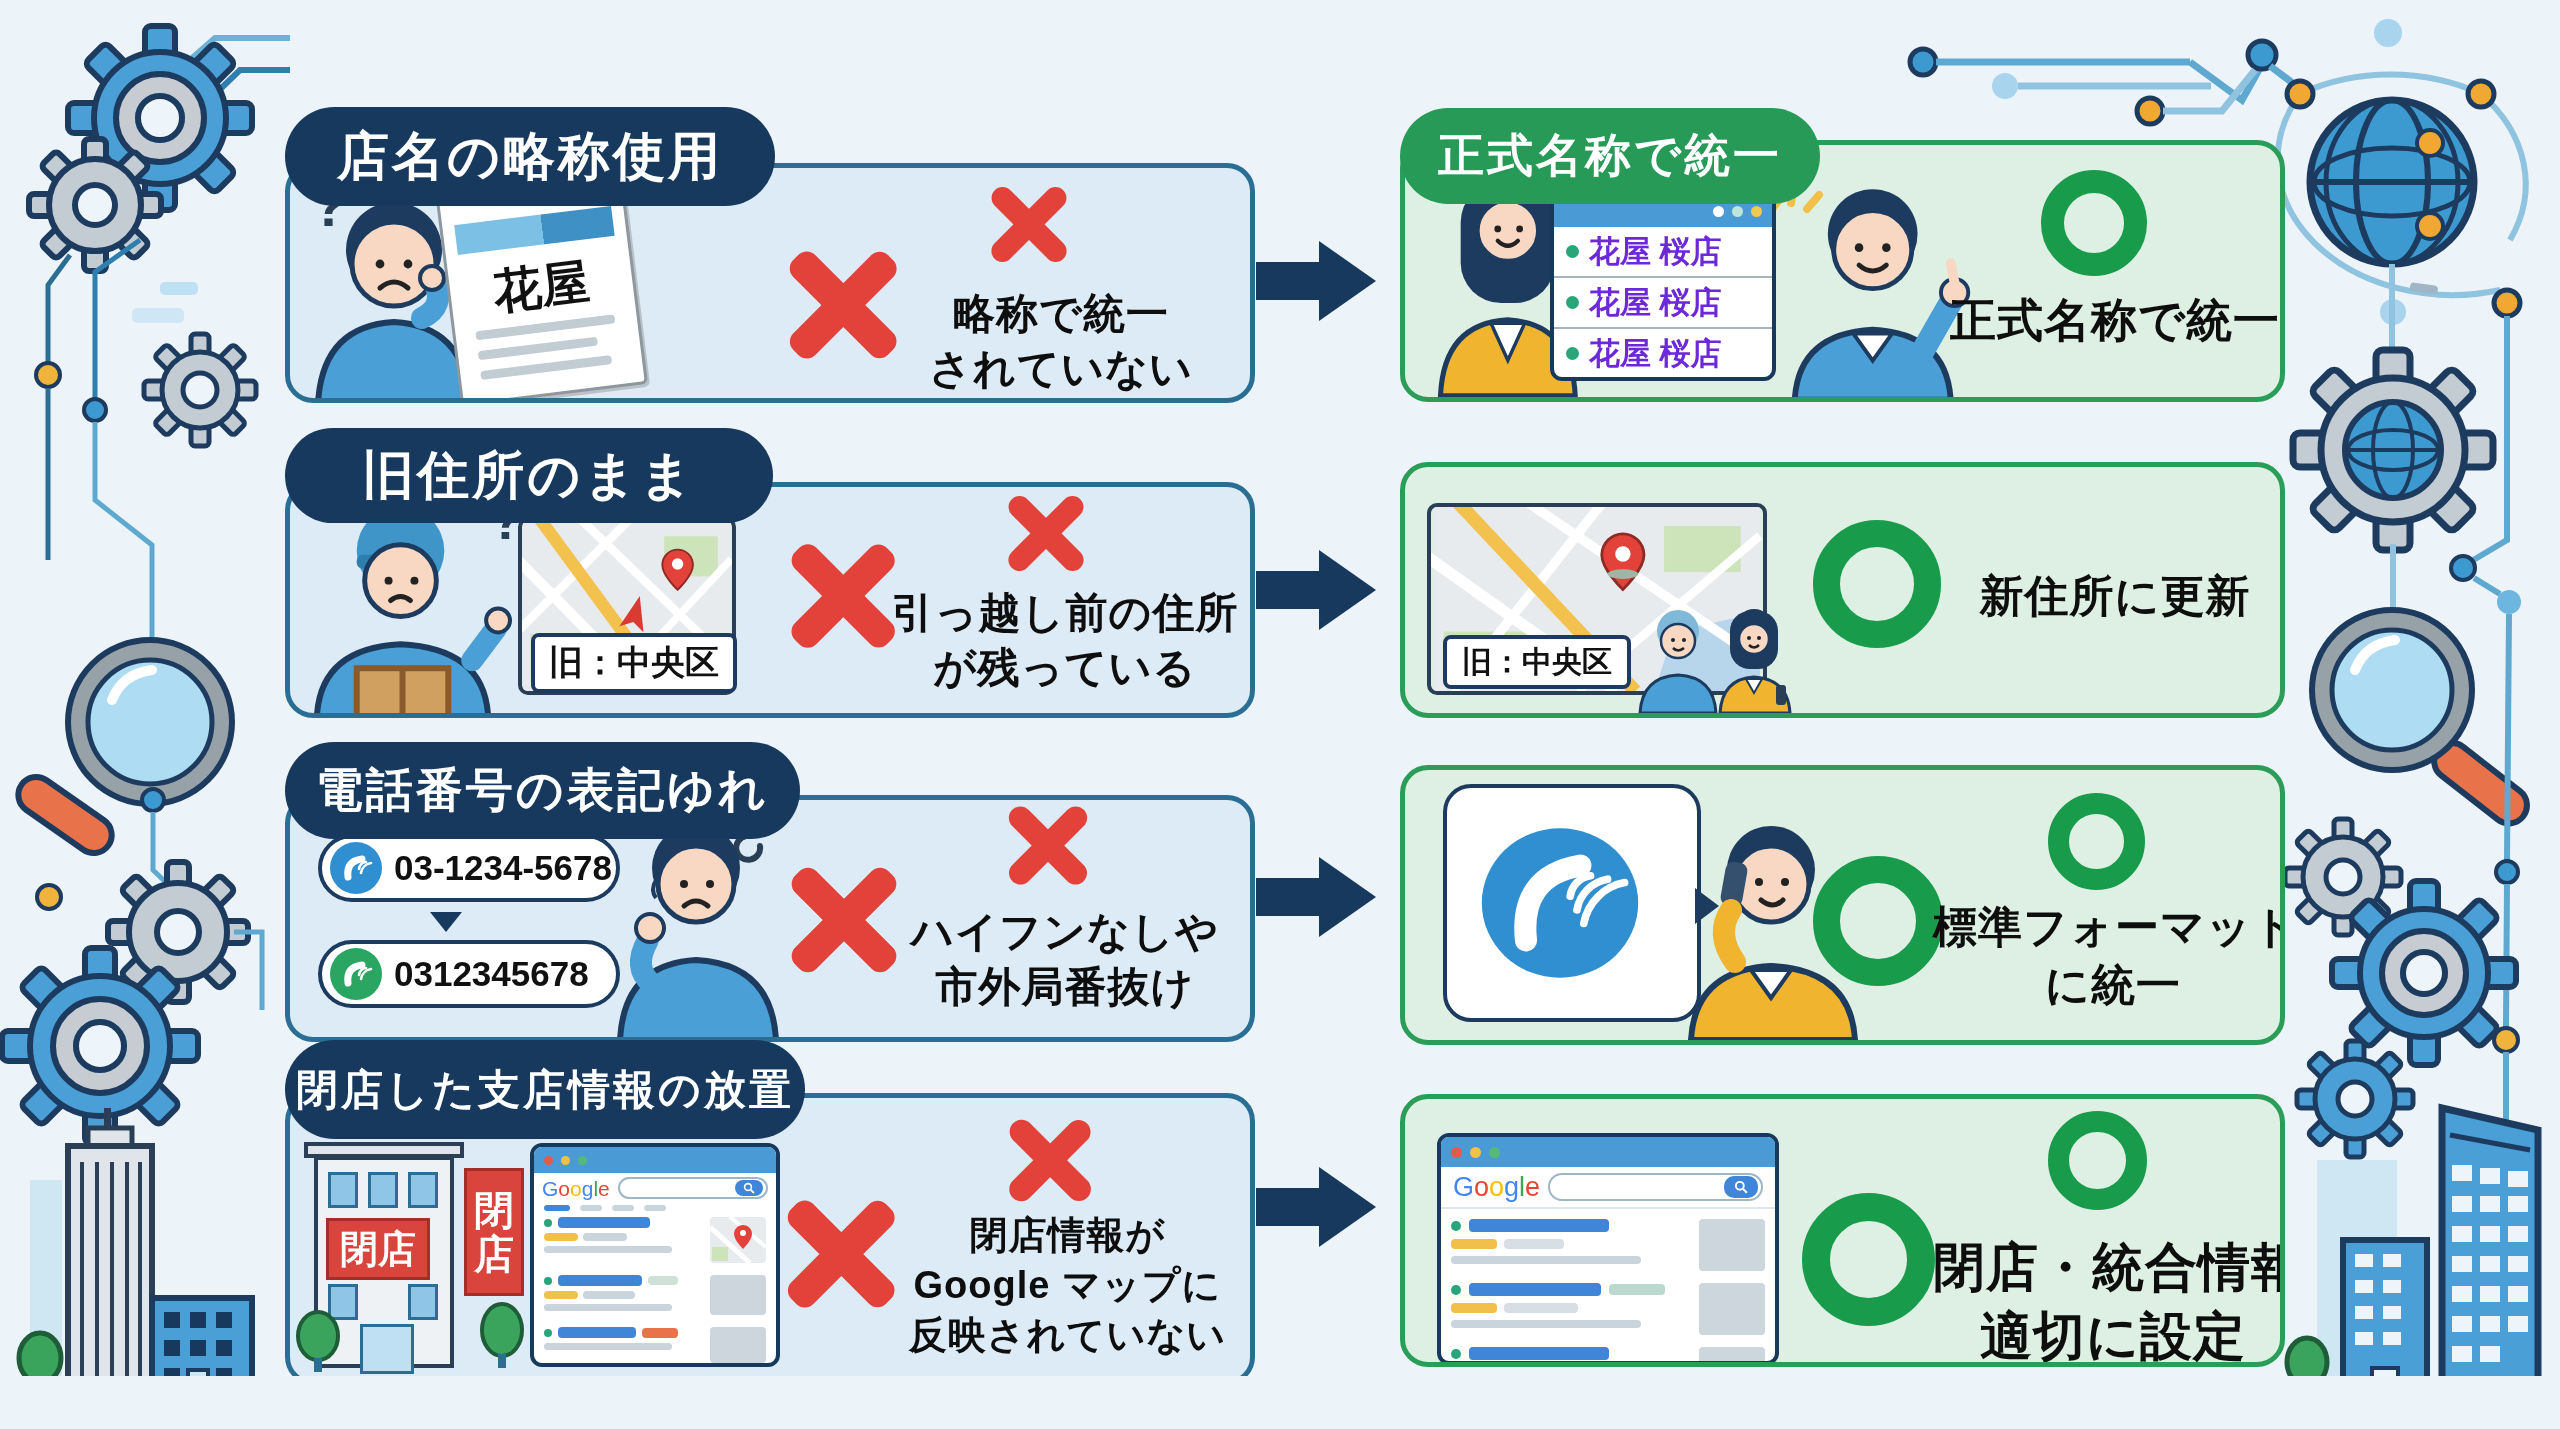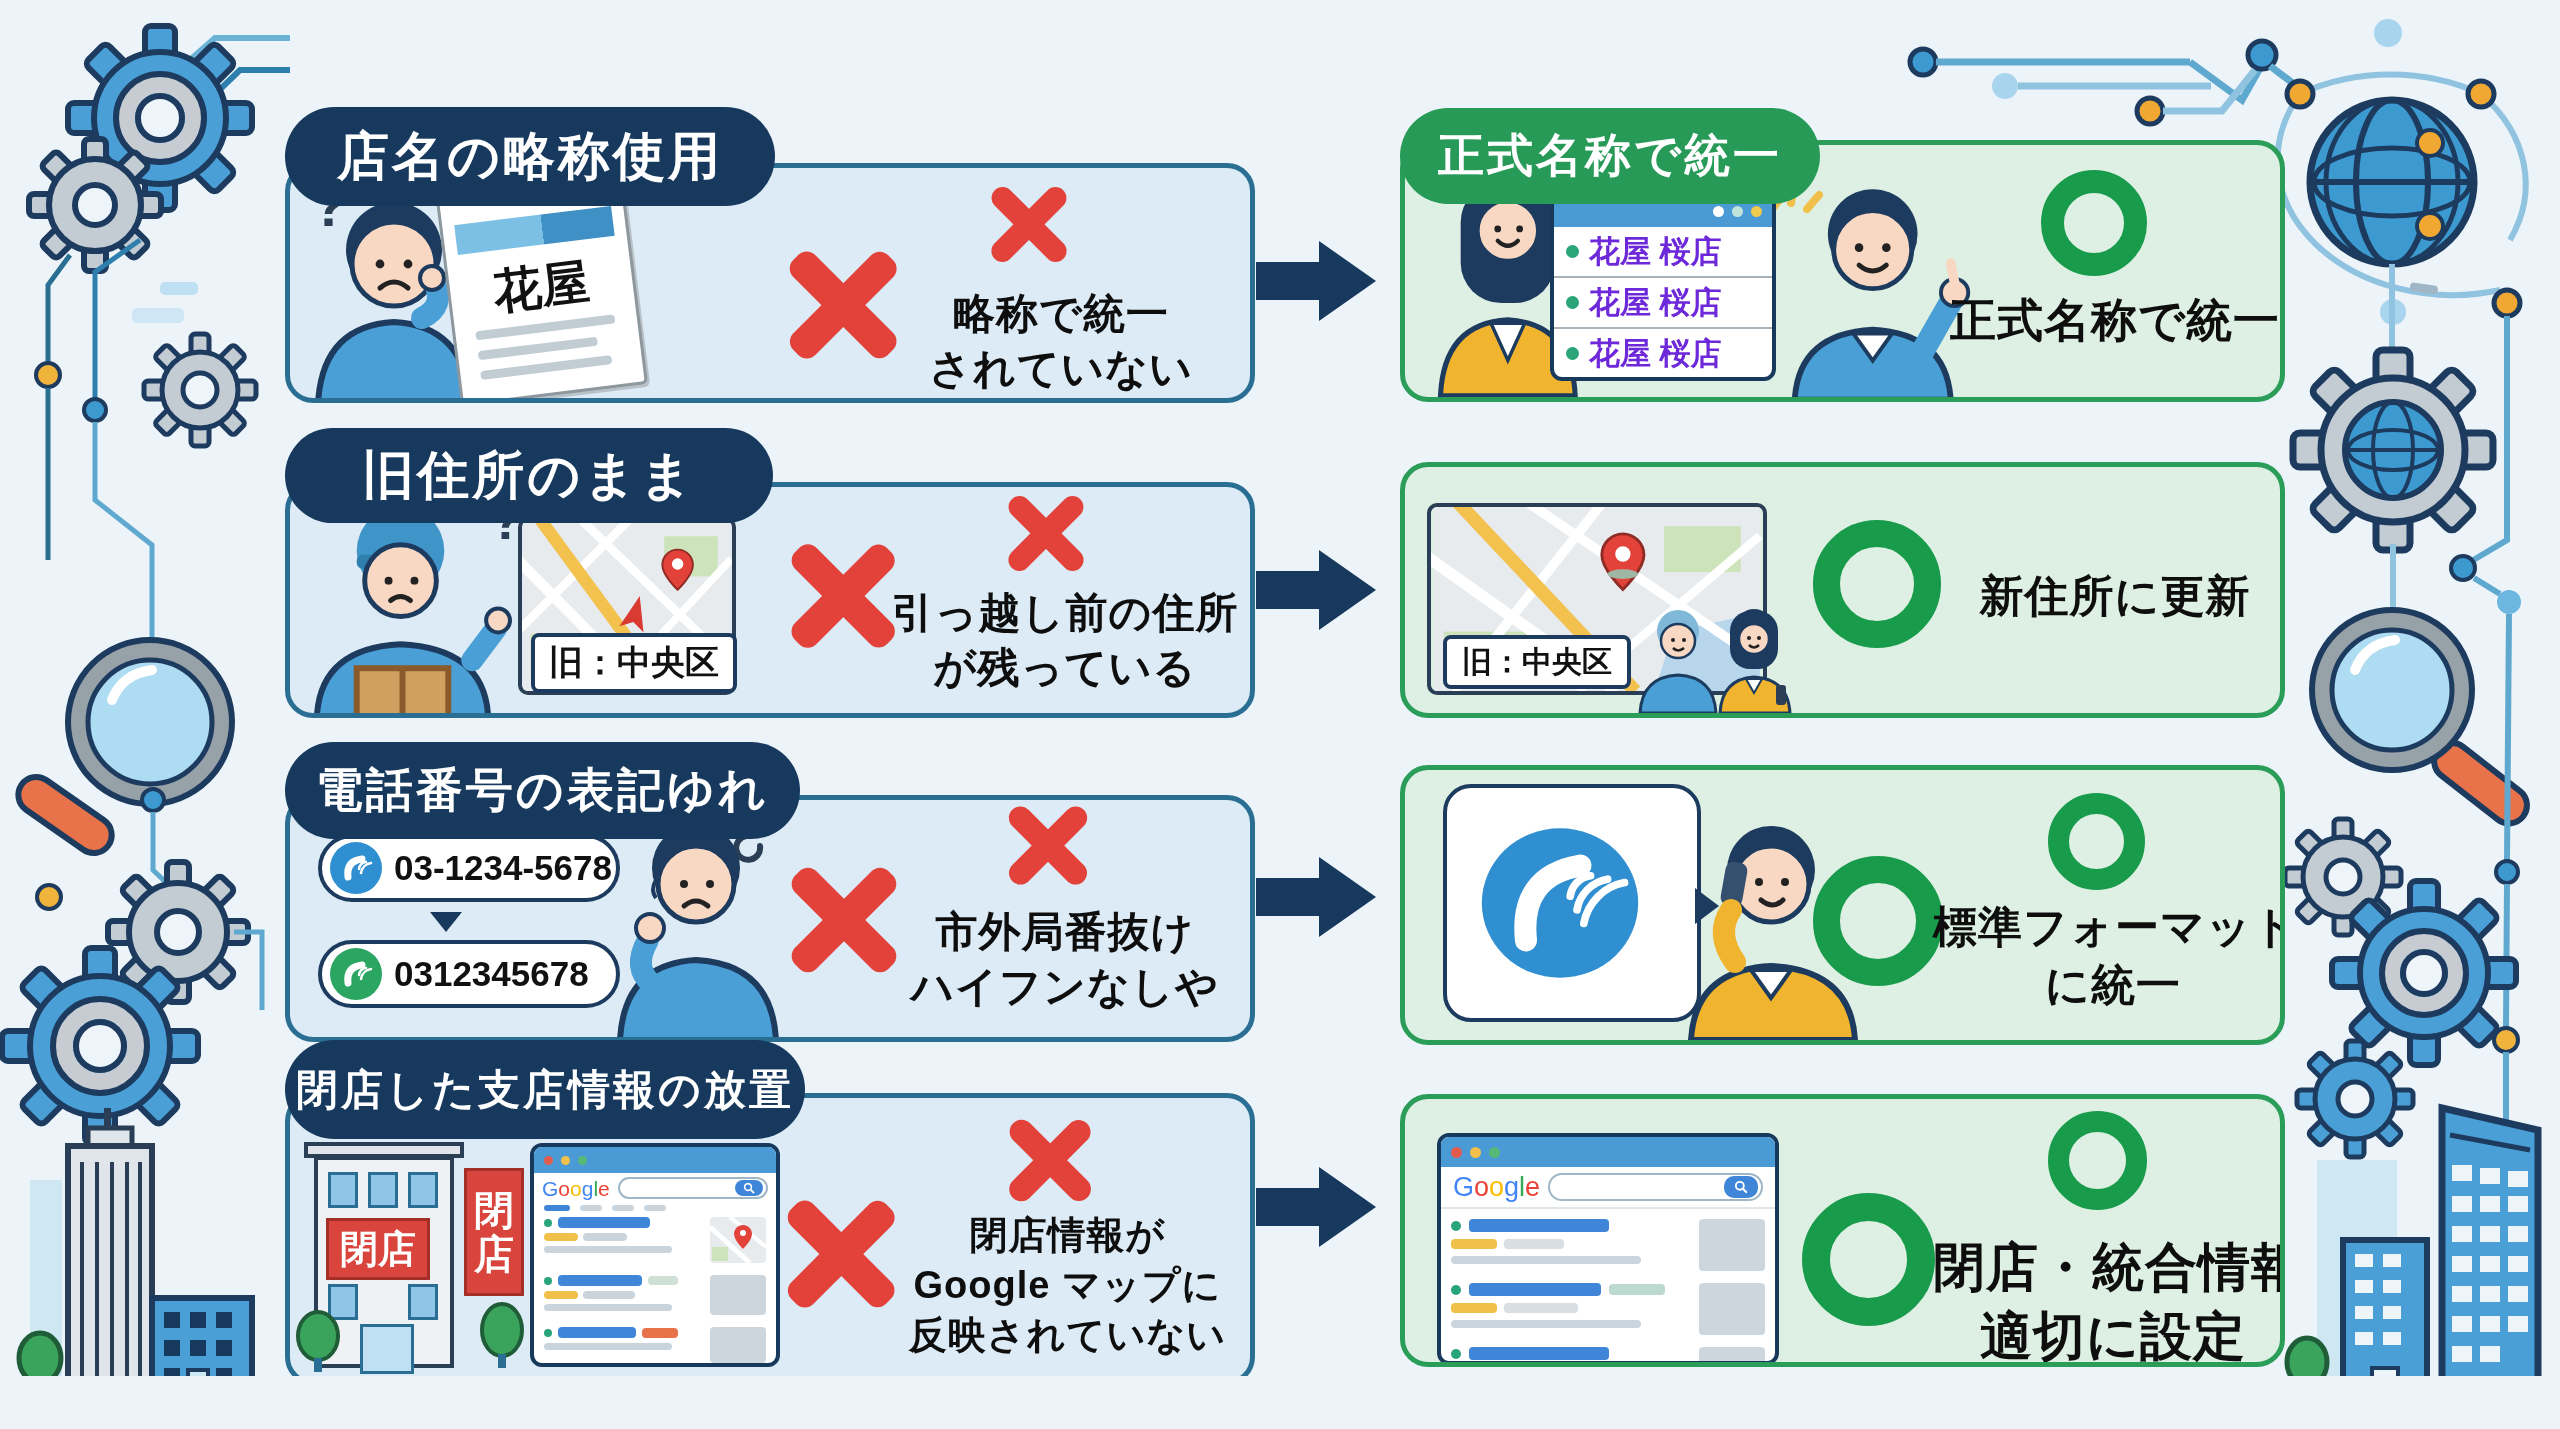--- a/index.html
+++ b/index.html
@@ -586,22 +586,22 @@
     </svg>
     <div class="xmark" style="left:494px;top:60px;width:120px;height:120px;">
         <i class="b1"></i>
         <i class="b2"></i>
       </div>
     <div class="xmark" style="left:712px;top:0px;width:92px;height:92px;">
         <i class="b1"></i>
         <i class="b2"></i>
       </div>
     <div class="caption" style="left:600px;top:104px;width:350px;font-size:42px;">
+      <div>ハイフンなしや</div>
       <div>市外局番抜け</div>
-      <div>ハイフンなしや</div>
     </div>
   </div>
 
   <div class="boxR" style="left:1400px;top:765px;width:875px;height:270px;">
     <div class="abs" style="left:38px;top:14px;width:258px;height:238px;background:#fff;border:4px solid #1d3b5e;border-radius:28px;z-index:3;box-sizing:border-box;">
       <svg style="position:absolute;left:28px;top:30px;" width="170" height="170" viewBox="0 0 100 100">
         <ellipse cx="50" cy="50" rx="46" ry="44" fill="#2f8fd0"></ellipse>
         <path d="M30 72 Q26 34 62 28" fill="none" stroke="#fff" stroke-width="13" stroke-linecap="round"></path>
         <path d="M56 46 a14 14 0 0 1 12 -12" fill="none" stroke="#fff" stroke-width="4.5" stroke-linecap="round"></path>
         <path d="M60 54 a22 22 0 0 1 18 -18" fill="none" stroke="#fff" stroke-width="4.5" stroke-linecap="round"></path>

